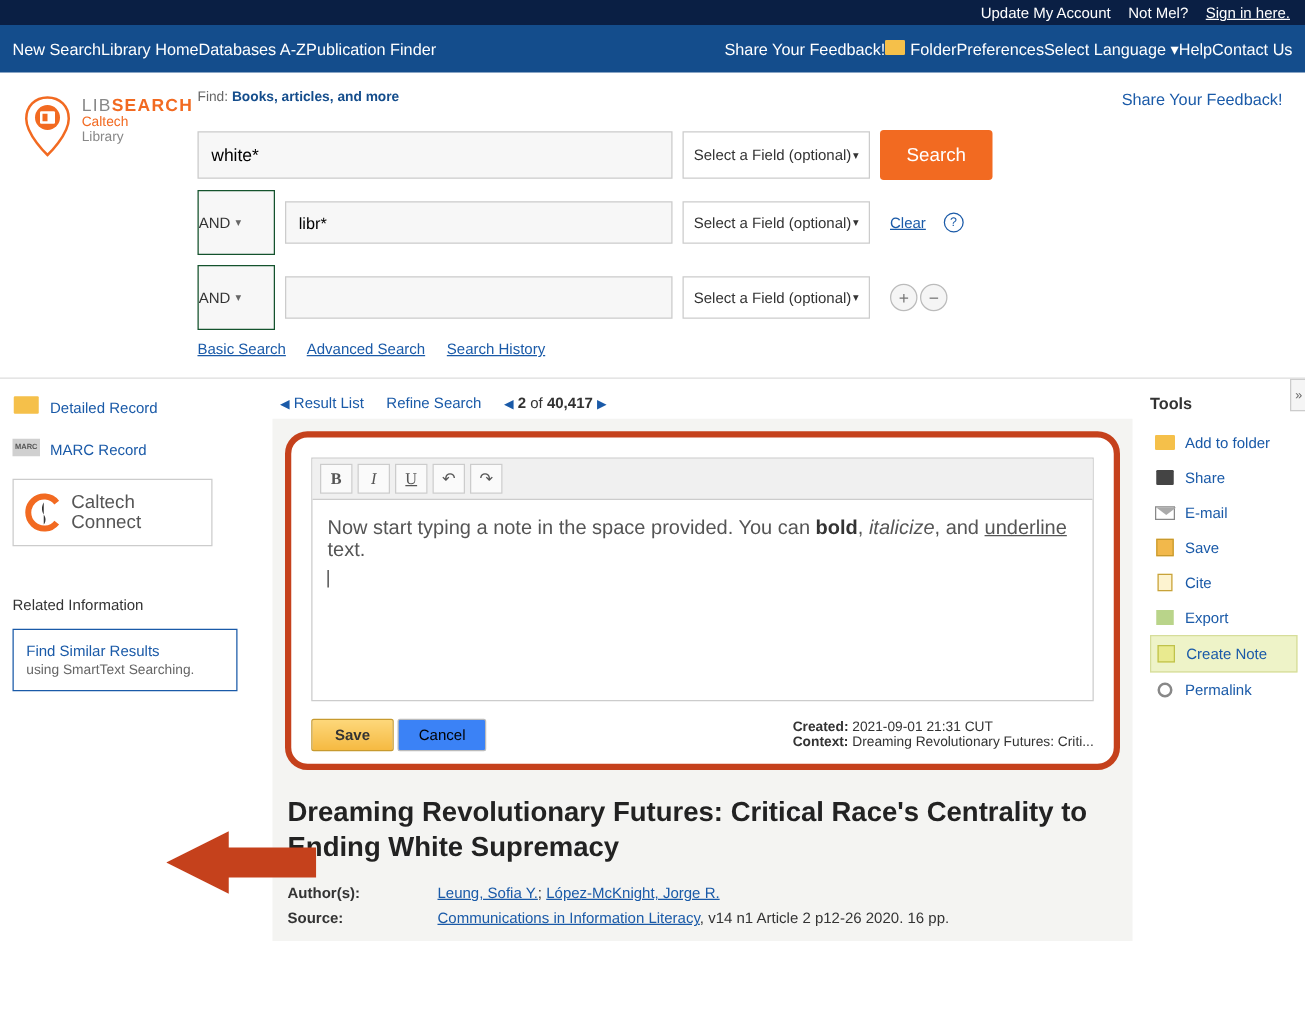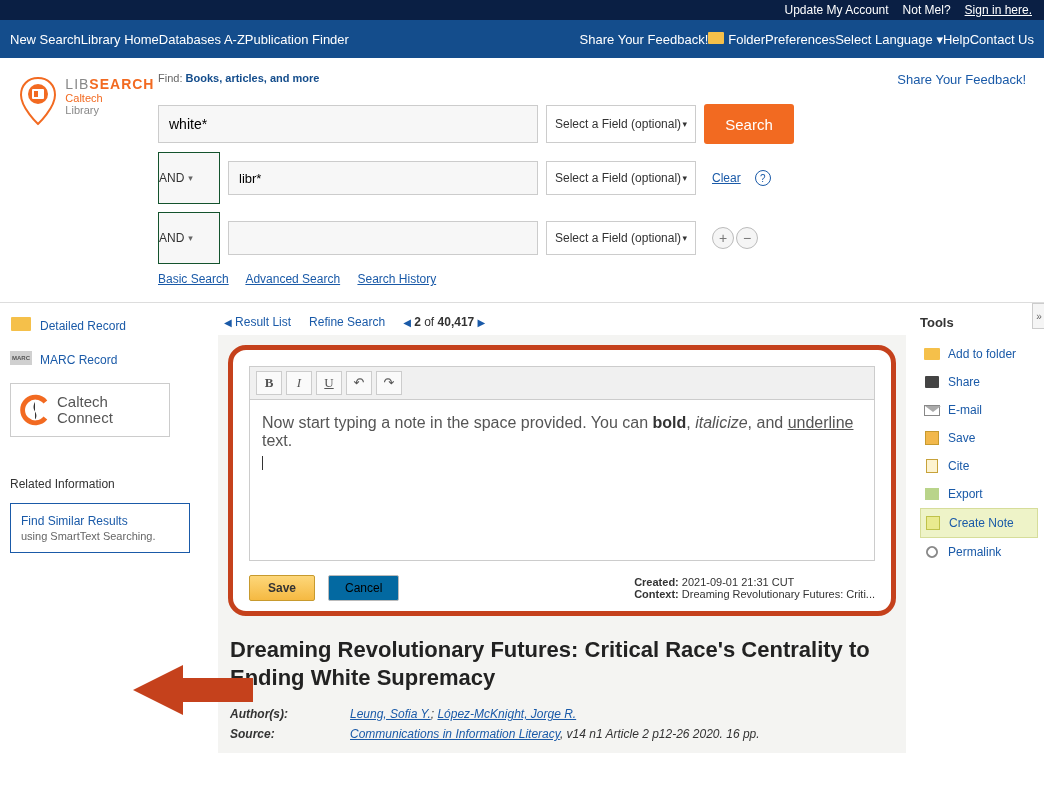--- a/index.html
+++ b/index.html
@@ -89,29 +89,29 @@
   .ed-btn.italic { font-style:italic; }
   .ed-btn.under { text-decoration:underline; }
   .ed-area { padding:14px 12px; min-height:160px; font-size:16px; color:#555; }
   .ed-area .b { font-weight:bold; color:#333;}
   .ed-area .i { font-style:italic; }
   .ed-area .u { text-decoration:underline; }
   .cursor-line { border-left:1px solid #333; height:14px; display:inline-block; margin-top:6px;}
 
   .note-bottom { display:flex; align-items:center; margin-top:14px; }
   .save-btn { background:linear-gradient(#fdd77a,#f5b942); border:1px solid #c79a2e; padding:5px 18px; font-weight:bold; font-size:12px; cursor:pointer; color:#333; border-radius:2px;}
-  .cancel-btn { background:#0369a1; border:1px solid #bbb; padding:5px 16px; font-size:12px; margin-left:13px; cursor:pointer; border-radius:2px;}
+  .cancel-btn { background:#3b82f6; border:1px solid #bbb; padding:5px 16px; font-size:12px; margin-left:3px; cursor:pointer; border-radius:2px;}
   .note-meta { margin-left:auto; text-align:left; font-size:11px; color:#333; }
   .note-meta b { font-weight:bold; }
 
   .big-arrow { position:absolute; left:-100px; top:310px; width:120px; height:60px; }
 
   .rec-title { font-size:22px; font-weight:bold; color:#222; margin:20px 6px 16px 6px; line-height:1.25; }
 
-  .meta-row { display:flex; font-size:12px; margin:6px 6px;font-style:italic; }
+  .meta-row { display:flex; font-size:12px; margin:6px 6px; }
   .meta-row .lab { width:120px; color:#333; font-weight:bold; }
   .meta-row .val { flex:1; color:#333; }
   .meta-row .val a { color:#1a5aa8; text-decoration:underline; }
 
   
   .tools-head { font-weight:bold; font-size:13px; margin-bottom:10px; }
   .tool { display:flex; align-items:center; gap:8px; font-size:12px; color:#1a5aa8; padding:6px 4px; cursor:pointer; }
   .tool.active { background:#eef3c8; border:1px solid #d6dd9a; }
   .tool .ti { width:16px; height:16px; display:flex; align-items:center; justify-content:center; }
   .expand-tab { position:absolute; top:0; right:-2px; width:14px; height:26px; background:#f5f5f5; border:1px solid #ccc; display:flex; align-items:center; justify-content:center; font-size:10px; color:#666;}

